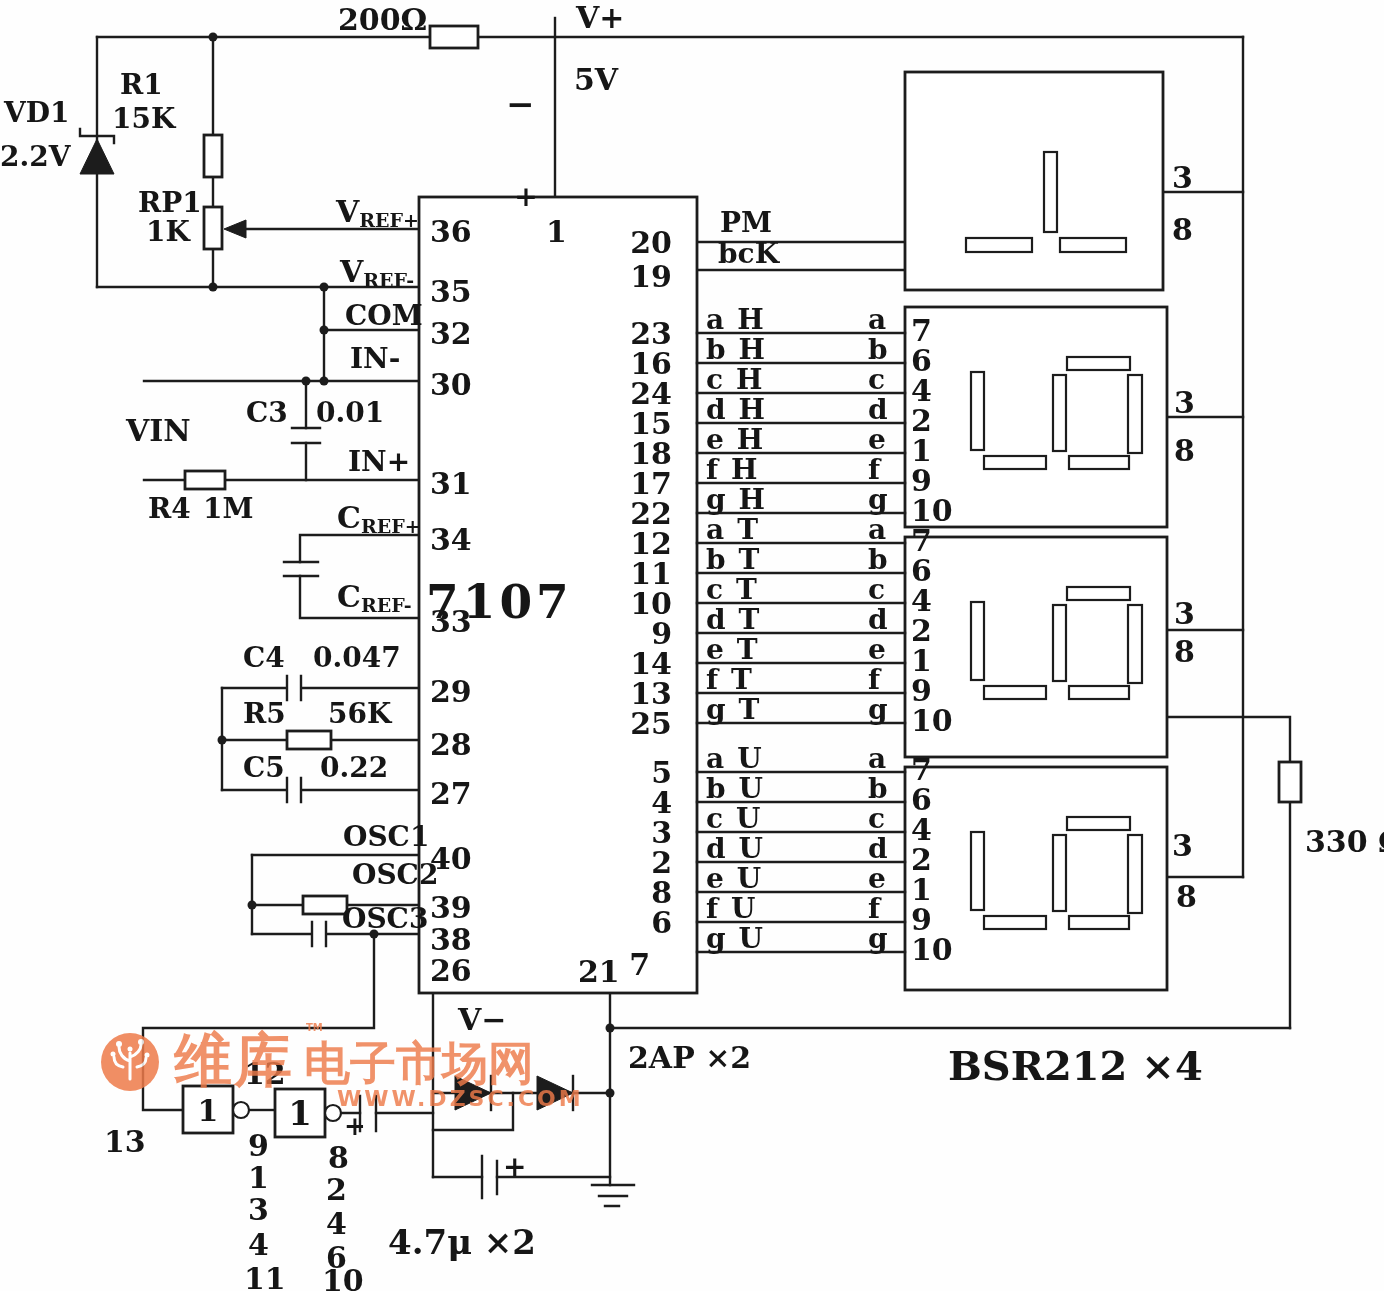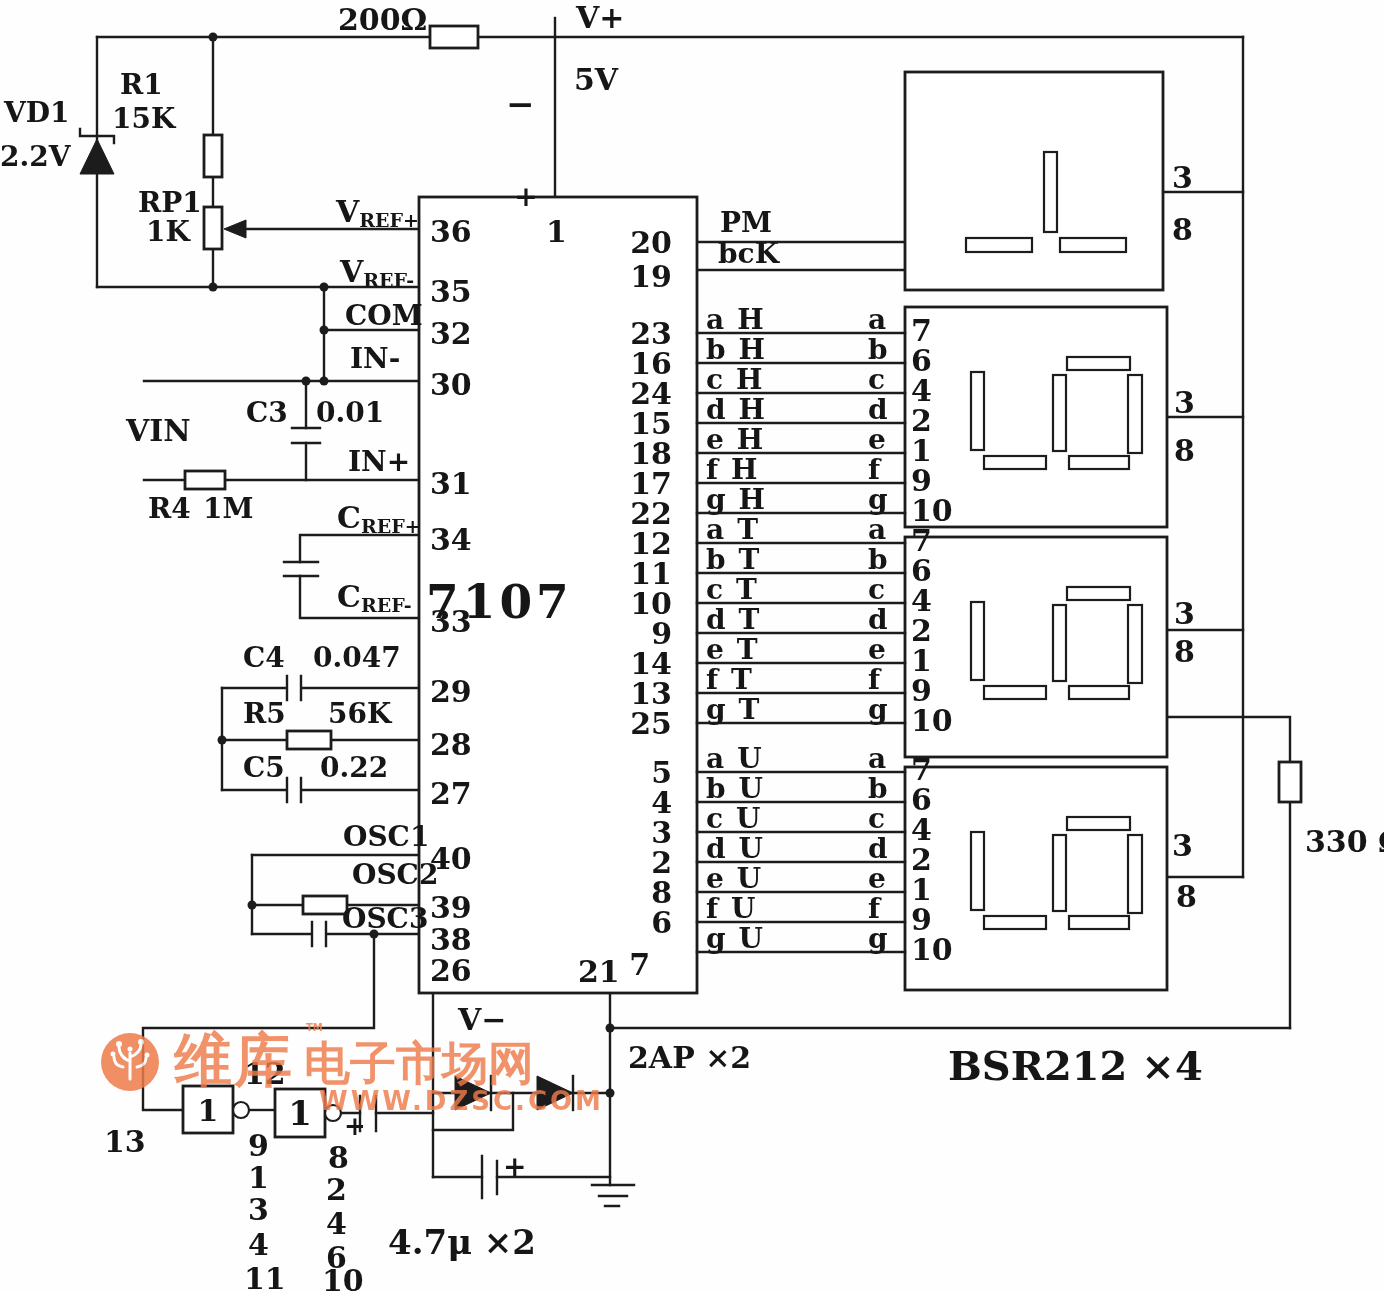--- a/index.html
+++ b/index.html
@@ -15,21 +15,21 @@
   .s34{font-size:34px}.s40{font-size:40px}.s47{font-size:47px}
   .sub{font-size:19px;}
   
   .wm{position:absolute;color:#ee7b4a;opacity:0.82;pointer-events:none;white-space:nowrap;
       font-family:"DejaVu Sans",sans-serif;font-weight:bold;z-index:5;}
   .wm-logo{position:absolute;left:101px;top:1033px;width:58px;height:58px;border-radius:50%;
       background:#ee7b4a;opacity:0.85;z-index:5;}
   .wm-brand{left:174px;top:1022px;font-size:58px;letter-spacing:2px;}
   .wm-tm{left:306px;top:1022px;font-size:10px;}
   .wm-brand2{left:304px;top:1033px;font-size:46px;}
-  .wm-url{left:319px;top:1086px;font-size:26px;letter-spacing:3px;}
+  .wm-url{left:337px;top:1086px;font-size:22px;letter-spacing:3px;}
   .wm-slogan{left:98px;top:1092px;font-size:35px;letter-spacing:13px;opacity:0.72;}
 </style>
 </head>
 <body>
 
 <div id="stage">
 <svg width="1384" height="1291" viewBox="0 0 1384 1291">
 
   <g>
     <path class="w" d="M97,37 H1243"></path>

